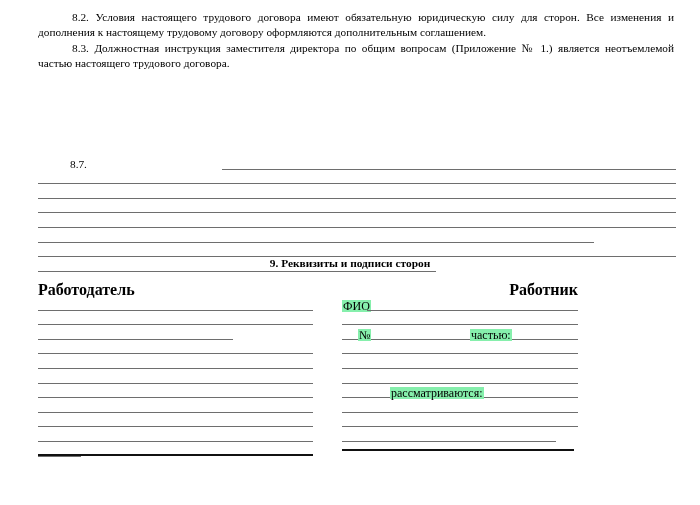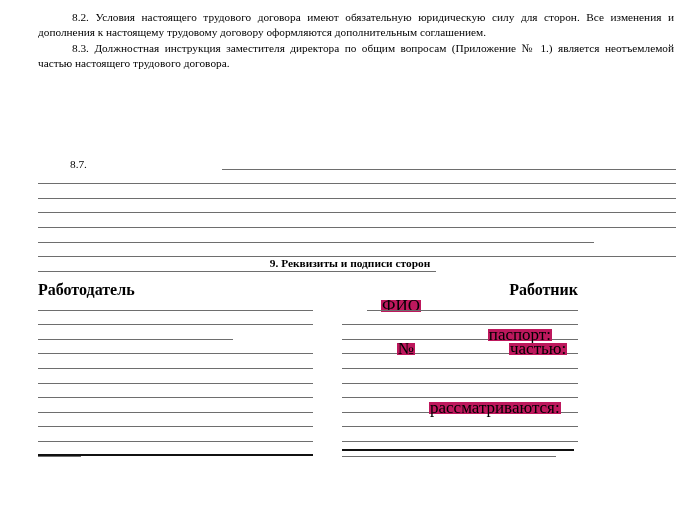--- a/index.html
+++ b/index.html
@@ -107,26 +107,25 @@
   }
   .sig-rule {
     position: absolute;
     bottom: 3px;
     height: 0;
     border-bottom: 1px solid #6e6e6e;
   }
   .sig-text {
     position: absolute;
     bottom: 2px;
-    font-size: 17px;
+    font-size: 12px;
     line-height: 12px;
-    background: #be185d;
+    background: #86efac;
     padding: 0 1px;
     white-space: nowrap;
-    margin-left: 39px;
   }
   .closing-rule {
     position: absolute;
     height: 0;
     border-bottom: 2.2px solid #111111;
   }
 </style>
 </head>
 <body>
 
@@ -223,24 +222,20 @@
 
       <div class="sig-row">
         <span class="sig-text" style="left:0px;">ФИО</span>
         <span class="sig-rule" style="left:25px; right:0px;"></span>
       </div>
 
       <div class="sig-row">
         <span class="sig-rule" style="left:0px; right:0px;"></span>
       </div>
 
-      <div class="sig-row">
-        <span class="sig-rule" style="left:0px; right:0px;"></span>
-        <span class="sig-text" style="right:26px;">паспорт:</span>
-      </div>
 
       <div class="sig-row">
         <span class="sig-rule" style="left:0px; right:0px;"></span>
         <span class="sig-text" style="left:16px;">№</span>
         <span class="sig-text" style="left:128px;">частью:</span>
       </div>
 
       <div class="sig-row">
         <span class="sig-rule" style="left:0px; right:0px;"></span>
       </div>

